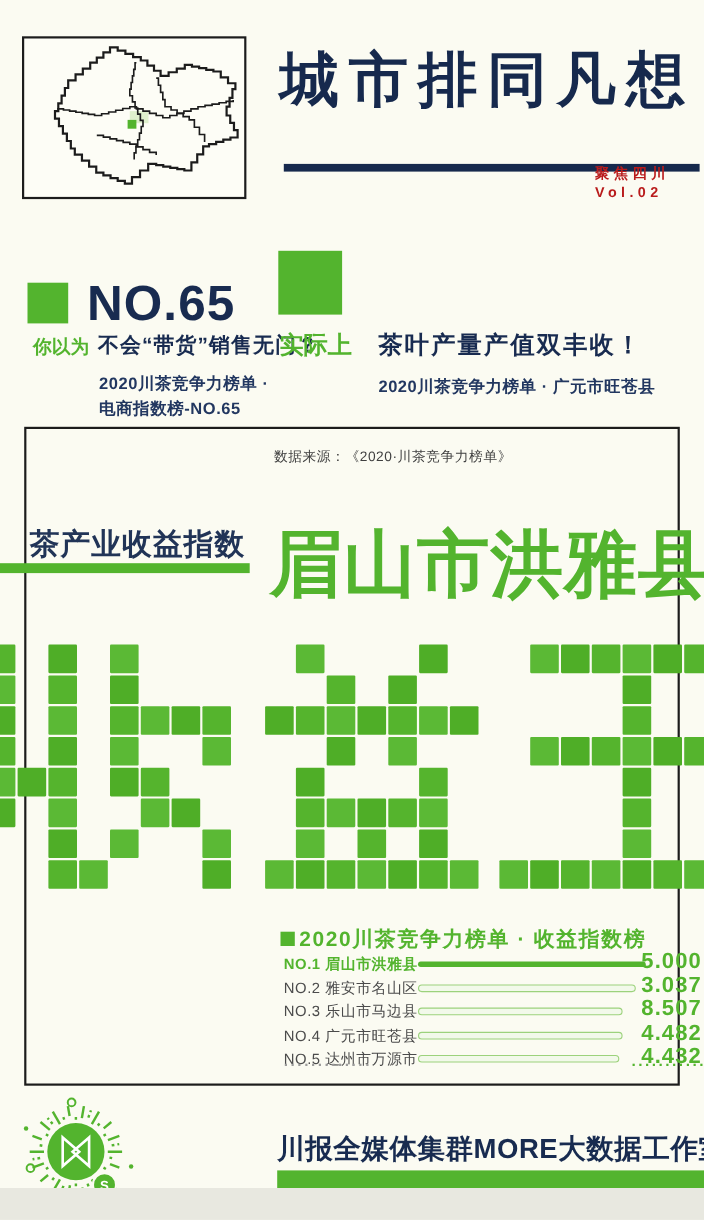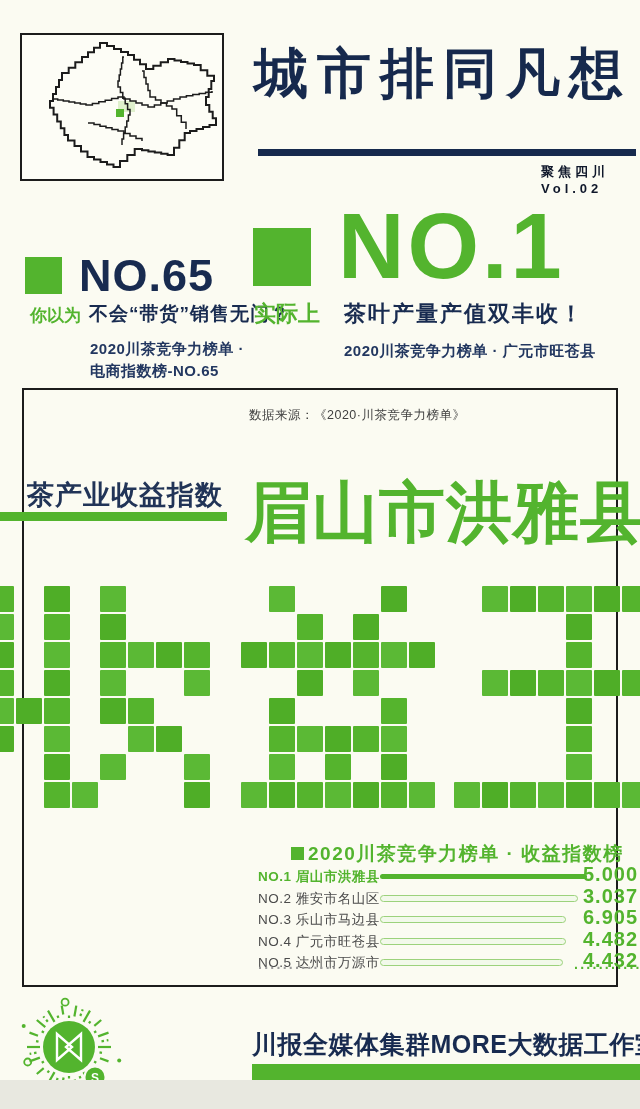--- a/index.html
+++ b/index.html
@@ -10,21 +10,21 @@
     color:#16294d;
   }
   .abs{position:absolute;}
   
   .map-box{left:20px;top:33px;width:200px;height:144px;border:2px solid #1c1c1c;background:#fdfdf6;}
   .map-box svg{display:block;width:100%;height:100%;}
   .logo-title{left:254px;top:42px;width:386px;font-weight:900;font-size:54px;line-height:1.15;
     letter-spacing:9px;color:#16294d;white-space:nowrap;}
   .logo-divider{left:258px;top:149px;width:378px;height:7px;background:#16294d;}
   .tagline{left:258px;top:161px;font-weight:700;font-size:30px;letter-spacing:7px;color:#16294d;white-space:nowrap;}
-  .focus-block{left:541px;top:163px;font-weight:700;font-size:13px;letter-spacing:4px;line-height:17px;color:#0f172a;white-space:nowrap;}
+  .focus-block{left:541px;top:149px;font-weight:700;font-size:13px;letter-spacing:4px;line-height:17px;color:#b91c1c;white-space:nowrap;}
   
   .sq{background:#53b42e;}
   .sq-small{left:25px;top:257px;width:37px;height:37px;}
   .sq-big{left:253px;top:228px;width:58px;height:58px;}
   .no65{left:79px;top:250px;font-weight:900;font-size:45px;letter-spacing:1px;color:#182b50;}
   .no1{left:338px;top:200px;font-weight:900;font-size:92px;line-height:1;letter-spacing:3px;color:#53b42e;}
   .lead-left{left:30px;top:304px;font-weight:800;font-size:17px;color:#53b42e;}
   .question{left:89px;top:301px;font-weight:800;font-size:19px;letter-spacing:1px;color:#182b50;}
   .lead-right{left:254px;top:299px;font-weight:800;font-size:22px;color:#53b42e;}
   .statement{left:344px;top:299px;font-weight:800;font-size:22px;letter-spacing:2px;color:#182b50;}
@@ -35,21 +35,21 @@
   
   .main-box{left:22px;top:388px;width:592px;height:595px;border:2px solid #1c1c1c;}
   .source-line{left:249px;top:407px;font-size:12.5px;color:#3f3f3f;letter-spacing:.5px;}
   .index-label{left:27px;top:477px;font-weight:900;font-size:27px;letter-spacing:1px;color:#213457;}
   .index-underline{left:0;top:512px;width:227px;height:9px;background:#53b42e;}
   .winner{left:245px;top:468px;font-weight:900;font-size:66px;letter-spacing:1px;color:#53b42e;white-space:nowrap;}
   
   .mosaic{top:586px;}
   .mosaic .tile{position:absolute;width:26px;height:26px;border-radius:1px;}
   
-  .list-header{left:255px;top:841px;font-weight:800;font-size:19px;letter-spacing:1.5px;color:#53b42e;white-space:nowrap;margin-left:36px;}
+  .list-header{left:255px;top:841px;font-weight:800;font-size:19px;letter-spacing:1.5px;color:#53b42e;white-space:nowrap;}
   .list-header .hsq{display:inline-block;width:13px;height:13px;background:#53b42e;margin-right:4px;}
   .rank-rows{left:258px;top:866px;width:382px;height:112px;}
   .rrow{position:absolute;left:0;width:408px;height:19px;}
   .rrow .rlabel{position:absolute;left:0;top:2px;font-size:13.5px;letter-spacing:.5px;color:#4b4b4b;font-weight:500;white-space:nowrap;}
   .rrow.first .rlabel{color:#53b42e;font-weight:800;}
   .rrow .rbar{position:absolute;left:122px;top:7px;height:7px;border:1px solid #9cd27c;background:#f2f9ea;border-radius:4px;box-sizing:border-box;}
   .rrow.first .rbar{height:5px;top:8px;background:#53b42e;border:none;border-radius:3px;}
   .rrow .rvalue{position:absolute;left:325px;top:-3px;font-weight:800;font-size:20px;letter-spacing:1px;color:#53b42e;}
   .dots-left{left:258px;top:960px;font-weight:700;font-size:14px;letter-spacing:1.5px;color:#9b9b9b;}
   .dots-right{left:574px;top:960px;font-weight:700;font-size:14px;letter-spacing:1.5px;color:#53b42e;white-space:nowrap;}
@@ -77,21 +77,20 @@
   <div class="abs logo-title">城市排同凡想</div>
   <div class="abs logo-divider"></div>
   <div class="abs focus-block">
     <div>聚焦四川</div>
     <div>Vol.02</div>
   </div>
 
   <div class="abs sq sq-small"></div>
   <div class="abs no65">NO.65</div>
   <div class="abs sq sq-big"></div>
-  <div class="abs no1">NO.1</div>
 
   <div class="abs lead-left">你以为</div>
   <div class="abs question">不会“带货”销售无门？</div>
   <div class="abs lead-right">实际上</div>
   <div class="abs statement">茶叶产量产值双丰收！</div>
 
   <div class="abs subline lsub1">2020川茶竞争力榜单 ·</div>
   <div class="abs subline lsub2">电商指数榜-NO.65</div>
   <div class="abs subline rsub">2020川茶竞争力榜单 · 广元市旺苍县</div>
 
@@ -200,21 +199,21 @@
         <span class="rvalue">5.000</span>
       </div>
       <div class="rrow" style="top: 21.5px;">
         <span class="rlabel">NO.2  雅安市名山区</span>
         <span class="rbar" style="width: 198px;"></span>
         <span class="rvalue">3.037</span>
       </div>
       <div class="rrow" style="top: 43px;">
         <span class="rlabel">NO.3  乐山市马边县</span>
         <span class="rbar" style="width: 186px;"></span>
-        <span class="rvalue">6.905</span>
+        <span class="rvalue">8.507</span>
       </div>
       <div class="rrow" style="top: 64.5px;">
         <span class="rlabel">NO.4  广元市旺苍县</span>
         <span class="rbar" style="width: 186px;"></span>
         <span class="rvalue">4.482</span>
       </div>
       <div class="rrow" style="top: 86px;">
         <span class="rlabel">NO.5  达州市万源市</span>
         <span class="rbar" style="width: 183px;"></span>
         <span class="rvalue">4.432</span>

